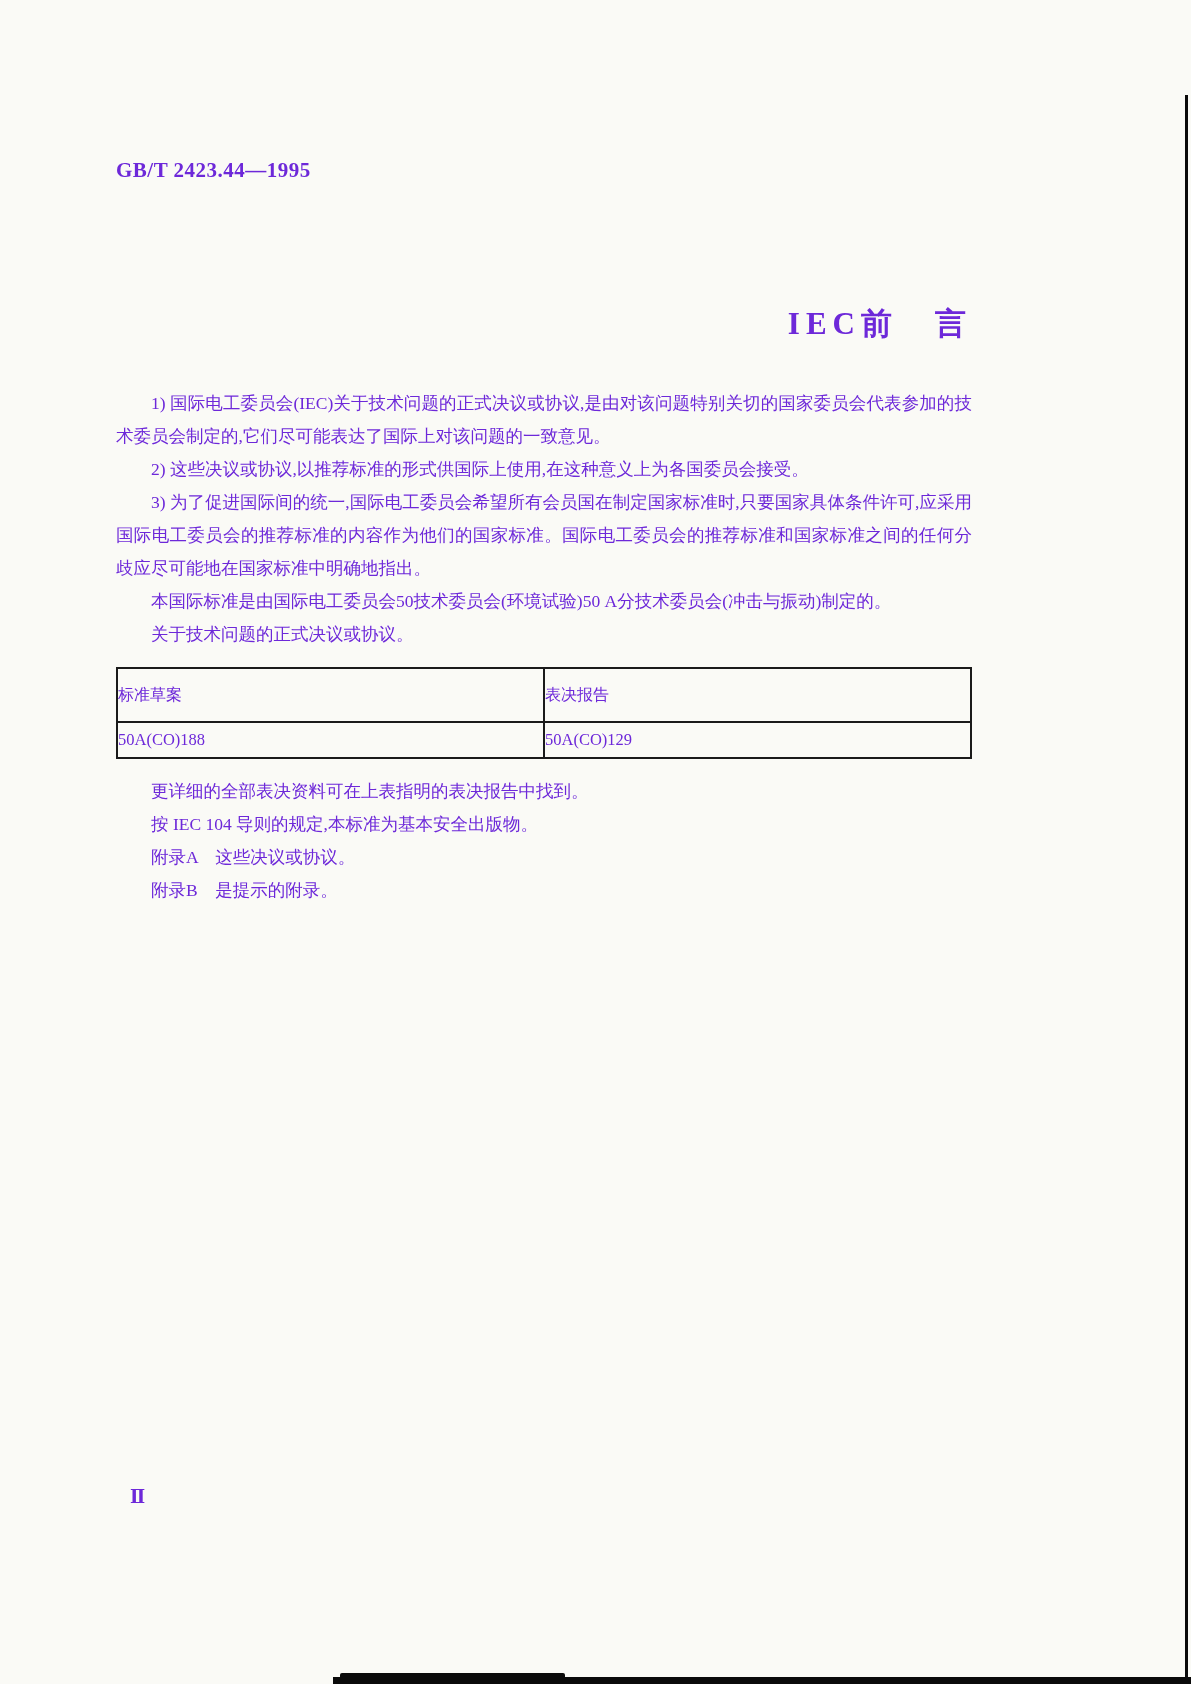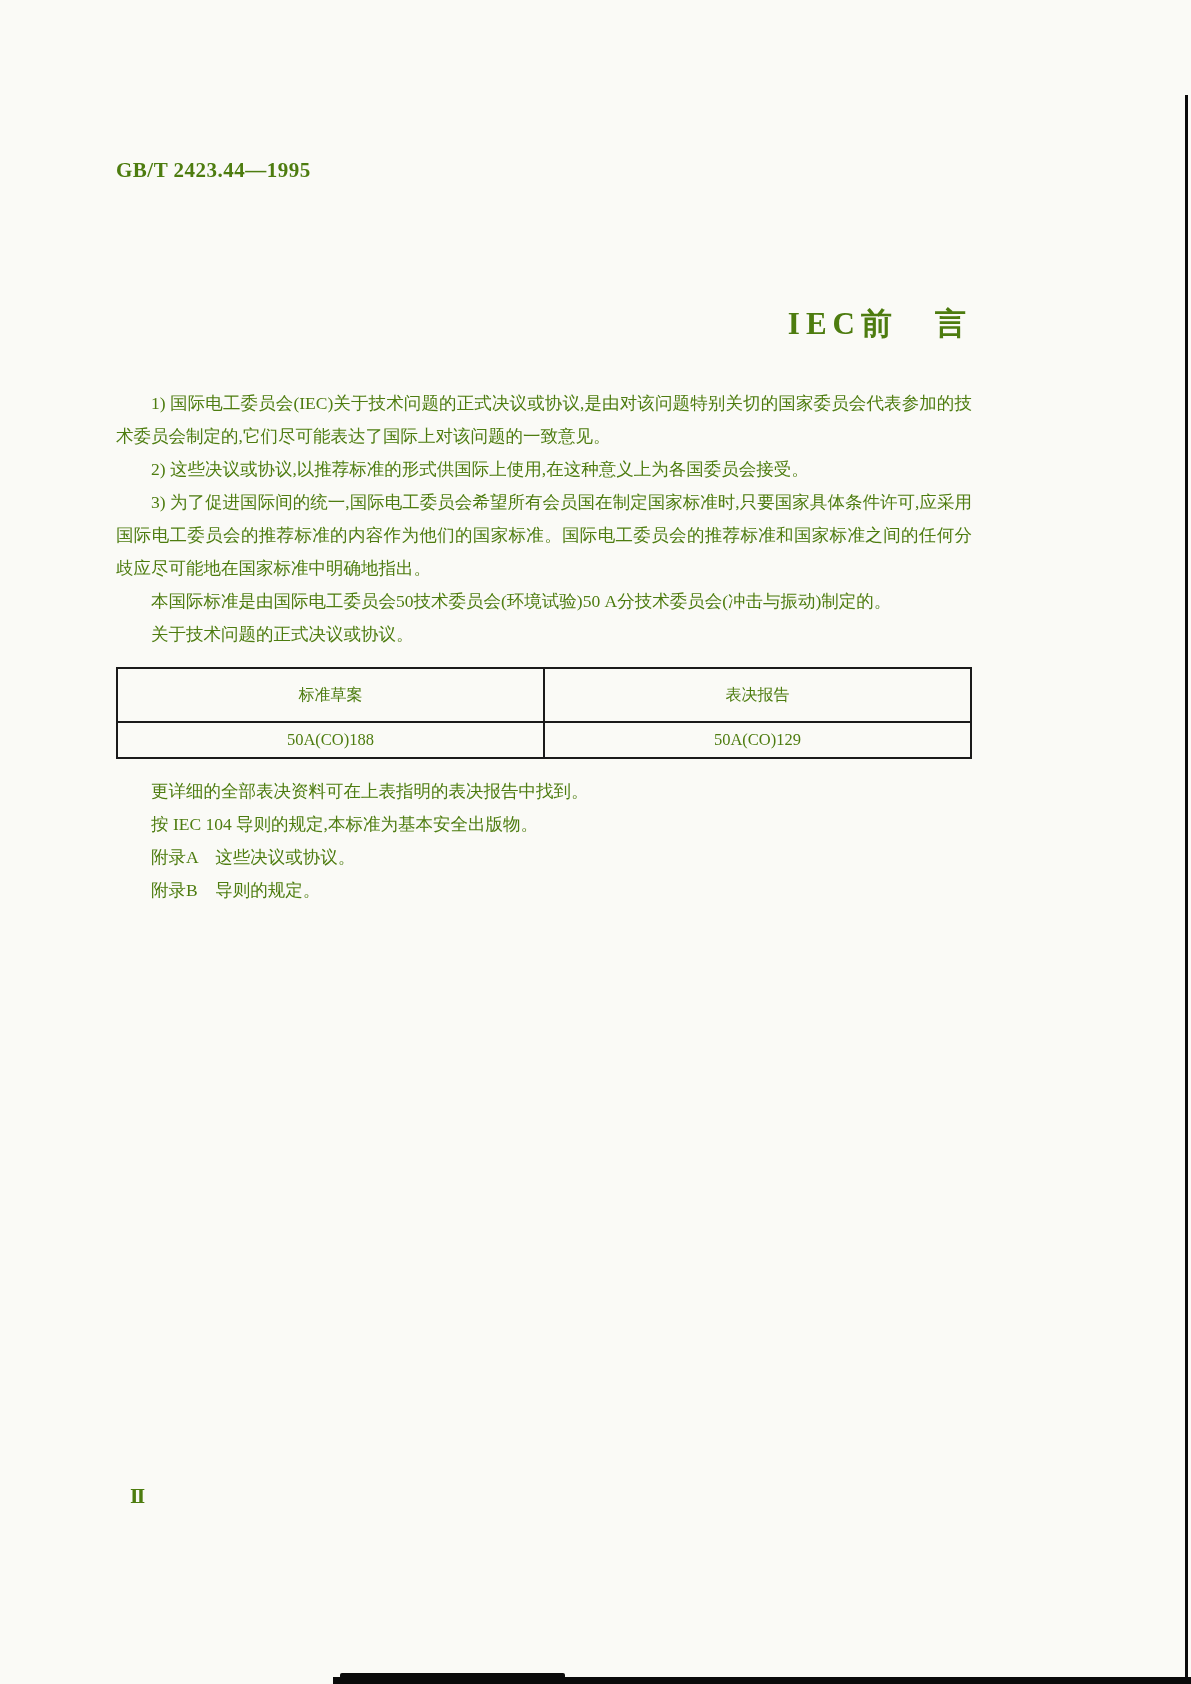--- a/index.html
+++ b/index.html
@@ -5,21 +5,21 @@
   * { margin: 0; padding: 0; box-sizing: border-box; }
   html, body { background: #e8e8e6; }
   .page {
     position: relative;
     width: 1191px;
     height: 1684px;
     margin: 0 auto;
     background: #fafaf6;
     overflow: hidden;
     font-family: "Liberation Serif", "DejaVu Serif", serif;
-    color: #4d7c0f;
+    color: #6d28d9;
   }
   .content {
     position: absolute;
     left: 116px;
     top: 0;
     width: 856px;
   }
   .doc-number {
     margin-top: 158px;
     font-size: 21px;
@@ -42,21 +42,20 @@
     text-align: justify;
     text-indent: 2em;
   }
   .vote-table {
     width: 100%;
     margin-top: 16px;
     border-collapse: collapse;
   }
   .vote-table td {
     border: 2px solid #1a1a1a;
-    text-align: center;
     font-size: 16.5px;
     width: 50%;
   }
   .vote-table .hdr-row td { height: 54px; font-size: 16px; }
   .vote-table .data-row td { height: 36px; }
   .notes { margin-top: 16px; }
   .note-line {
     font-size: 17.5px;
     line-height: 33px;
     text-indent: 2em;
@@ -122,21 +121,21 @@
           <td>50A(CO)188</td>
           <td>50A(CO)129</td>
         </tr>
       </tbody>
     </table>
 
     <div class="notes">
       <p class="note-line">更详细的全部表决资料可在上表指明的表决报告中找到。</p>
       <p class="note-line">按 IEC 104 导则的规定,本标准为基本安全出版物。</p>
       <p class="note-line">附录A　这些决议或协议。</p>
-      <p class="note-line">附录B　导则的规定。</p>
+      <p class="note-line">附录B　是提示的附录。</p>
     </div>
 
   </div>
 
   <div class="page-number">Ⅱ</div>
 
   <div class="artifact-right-line"></div>
   <div class="artifact-bottom-strip"></div>
   <div class="artifact-bottom-blob"></div>
 </div>

